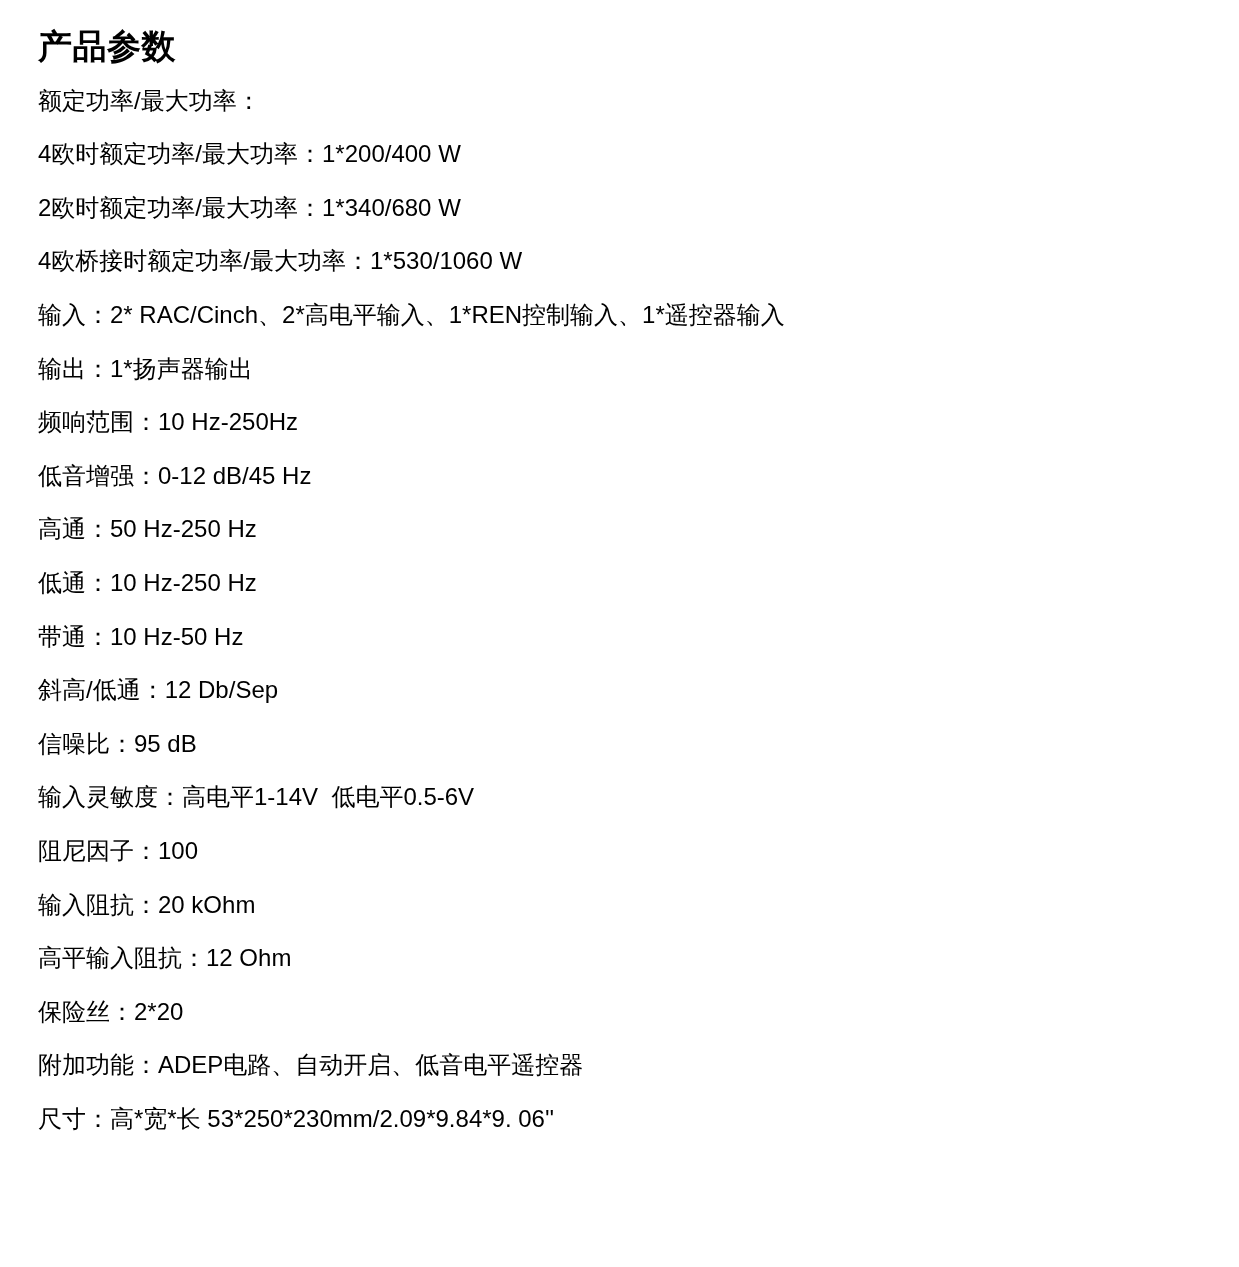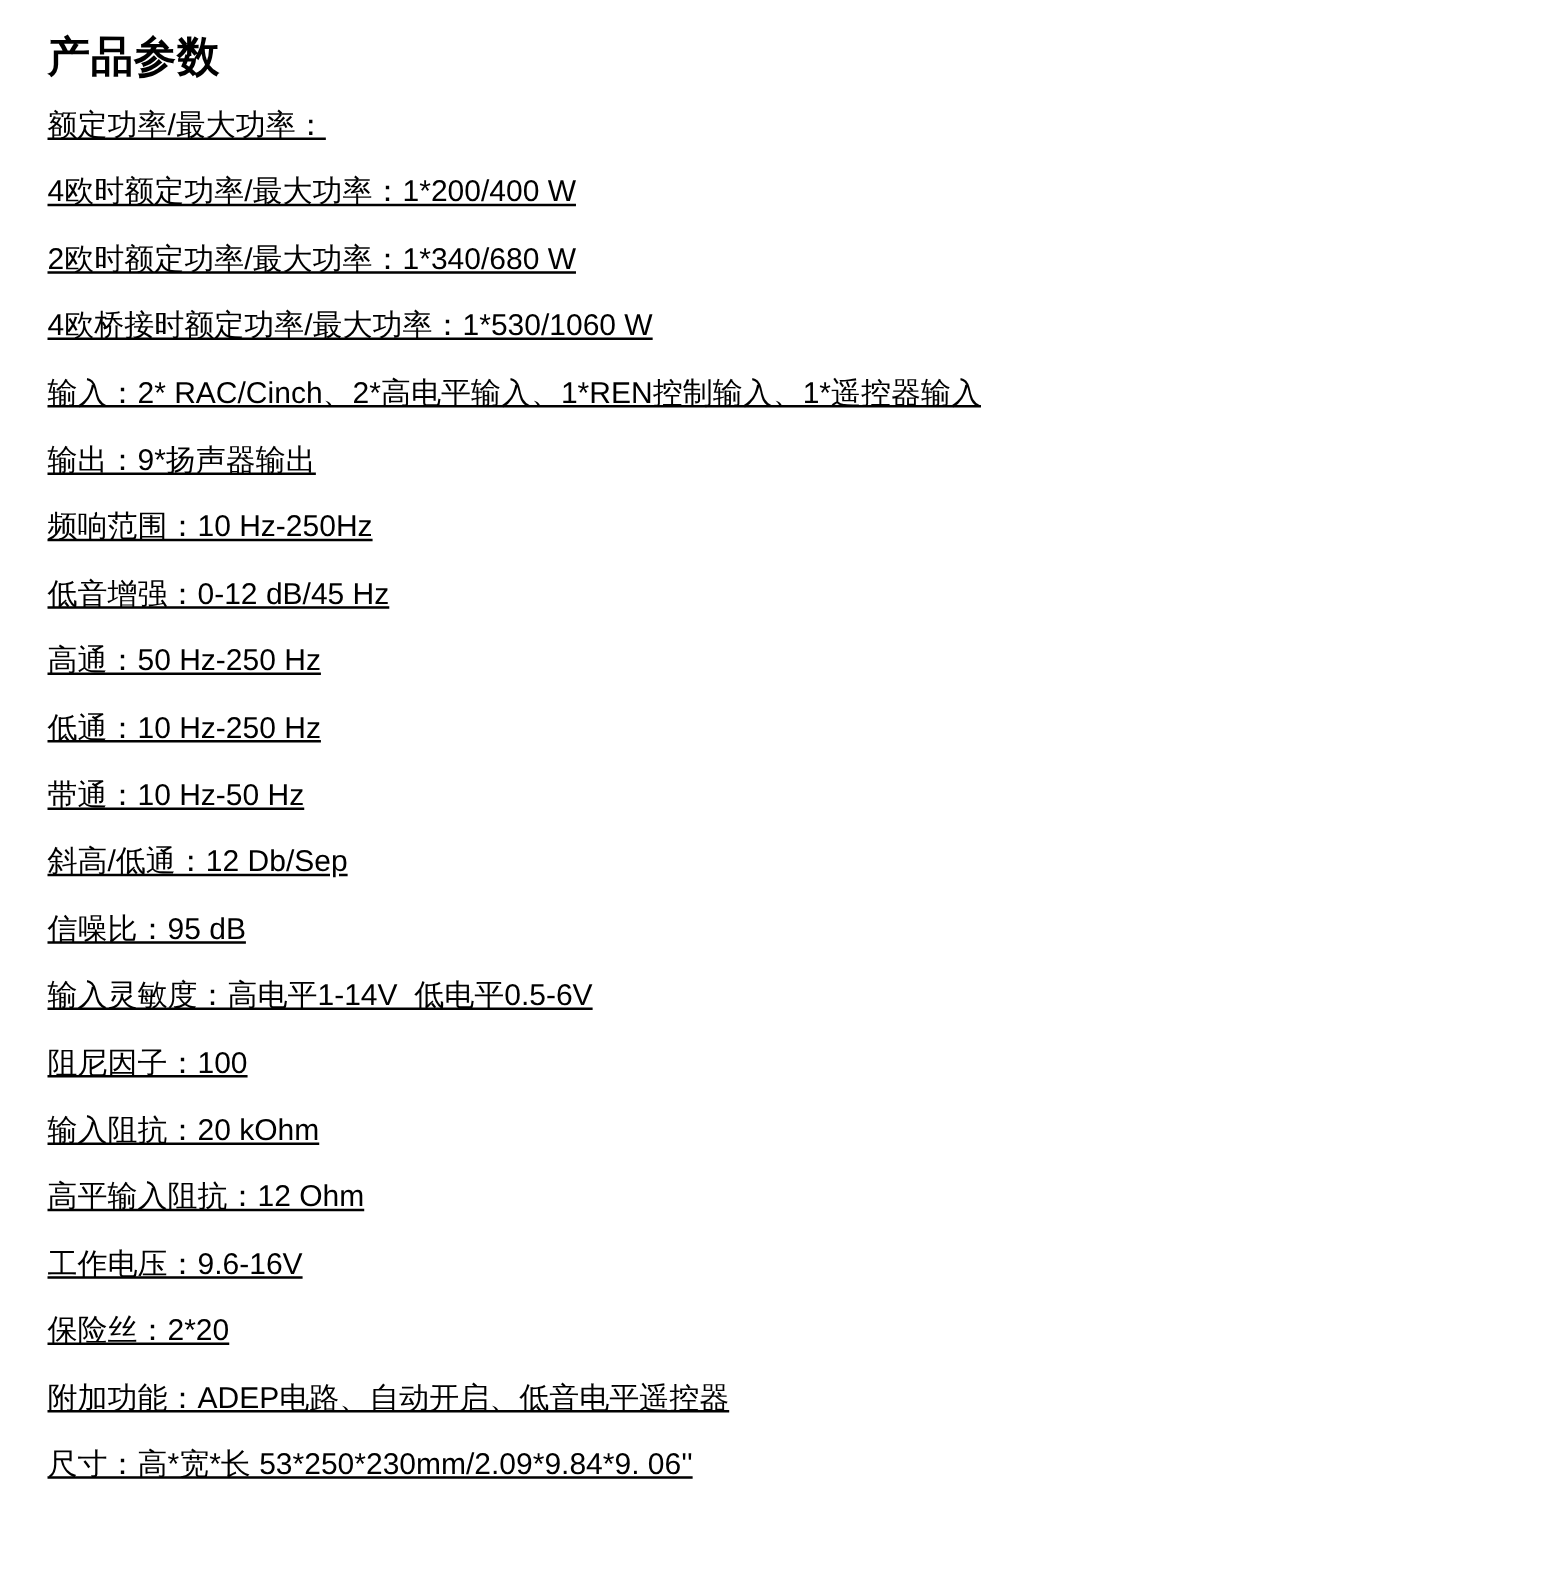--- a/index.html
+++ b/index.html
@@ -24,44 +24,42 @@
     line-height: 53.6px;
     letter-spacing: 0.5px;
     white-space: pre-wrap;
   }
   .param-line {
     margin: 0;
     font-size: 24px;
     font-weight: normal;
     line-height: 53.6px;
     white-space: pre-wrap;
-    text-decoration: underline;
   }
 </style>
 </head>
 <body>
 
 <div class="doc">
   <h1 class="doc-title">产品参数</h1>
   <div id="param-list">
       <p class="param-line">额定功率/最大功率：</p>
       <p class="param-line">4欧时额定功率/最大功率：1*200/400 W</p>
       <p class="param-line">2欧时额定功率/最大功率：1*340/680 W</p>
       <p class="param-line">4欧桥接时额定功率/最大功率：1*530/1060 W</p>
       <p class="param-line">输入：2* RAC/Cinch、2*高电平输入、1*REN控制输入、1*遥控器输入</p>
-      <p class="param-line">输出：9*扬声器输出</p>
+      <p class="param-line">输出：1*扬声器输出</p>
       <p class="param-line">频响范围：10 Hz-250Hz</p>
       <p class="param-line">低音增强：0-12 dB/45 Hz</p>
       <p class="param-line">高通：50 Hz-250 Hz</p>
       <p class="param-line">低通：10 Hz-250 Hz</p>
       <p class="param-line">带通：10 Hz-50 Hz</p>
       <p class="param-line">斜高/低通：12 Db/Sep</p>
       <p class="param-line">信噪比：95 dB</p>
       <p class="param-line">输入灵敏度：高电平1-14V  低电平0.5-6V</p>
       <p class="param-line">阻尼因子：100</p>
       <p class="param-line">输入阻抗：20 kOhm</p>
       <p class="param-line">高平输入阻抗：12 Ohm</p>
-      <p class="param-line">工作电压：9.6-16V</p>
       <p class="param-line">保险丝：2*20</p>
       <p class="param-line">附加功能：ADEP电路、自动开启、低音电平遥控器</p>
       <p class="param-line">尺寸：高*宽*长 53*250*230mm/2.09*9.84*9. 06''</p>
     </div>
 </div>
 
 </body></html>

